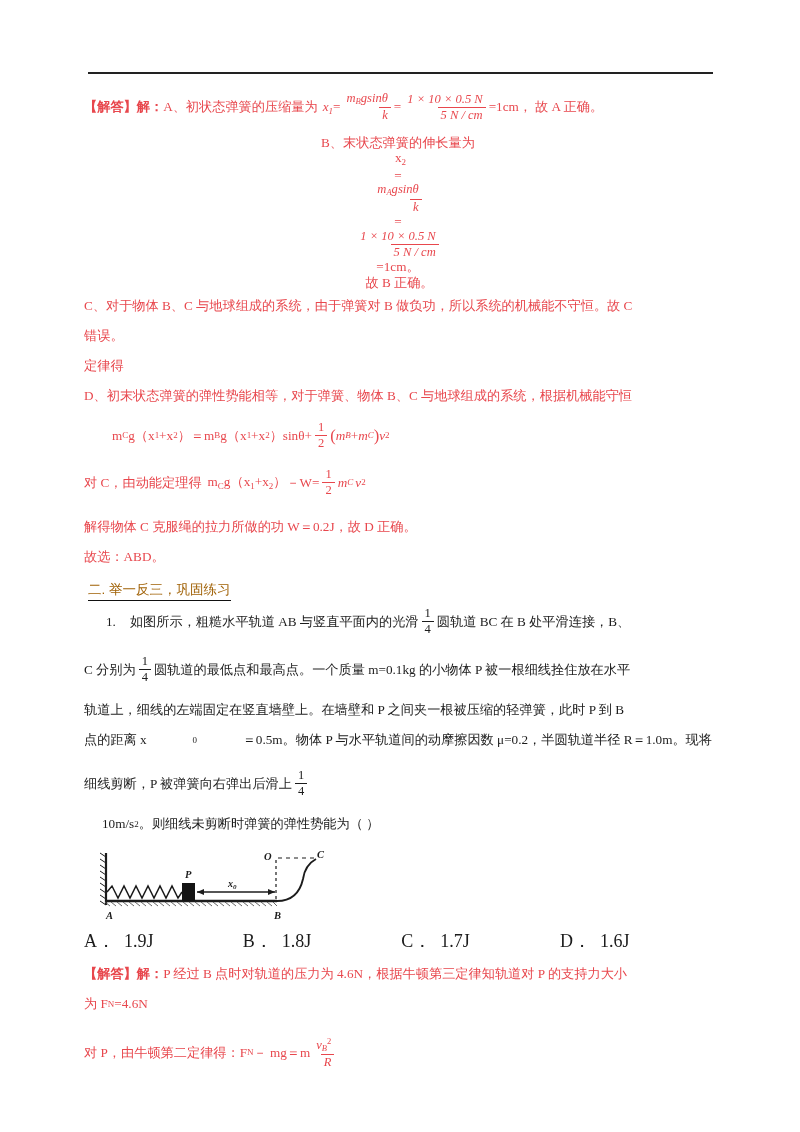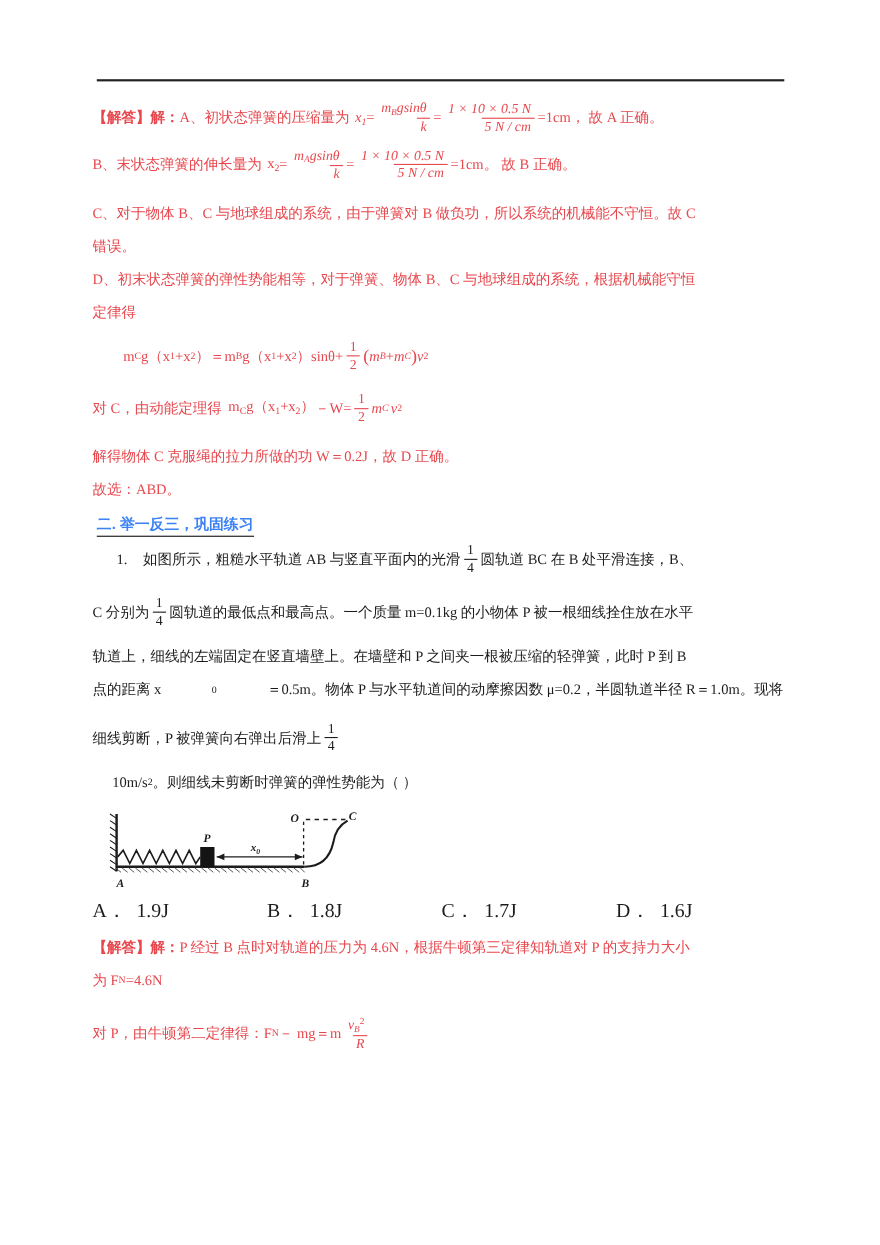--- a/index.html
+++ b/index.html
@@ -55,23 +55,23 @@
     margin:0 3px;
     line-height:1.05;
   }
   .frac .num{ padding:0 3px 1px 3px; font-size:0.95em;}
   .frac .den{ padding:1px 3px 0 3px; font-size:0.95em;
               border-top:1.2px solid currentColor; }
 
   
   .heading{
     font-family:"Liberation Sans","DejaVu Sans",sans-serif;
-    font-weight:bold;
+    font-weight:normal;
     font-size:13.5px;
-    color:#3b82f6;
+    color:#a16207;
     display:inline-block;
     border-bottom:1.3px solid #111;
     padding-bottom:1px;
     margin-left:4px;
   }
 
   
   .options{
     display:flex;
     font-size:18px;
@@ -115,42 +115,42 @@
       </span>
       <span>=</span>
       <span class="frac">
         <span class="num mi">1 × 10 × 0.5 N</span>
         <span class="den mi">5 N / cm</span>
       </span>
       <span>=1cm，</span>
       <span style="margin-left:3px;">故 A 正确。</span>
     </div>
 
-    <div class="line red" style="margin-bottom:14px;">
+    <div class="line red" style="flex-direction:column;">
       <span>B、末状态弹簧的伸长量为</span>
       <span style="margin-left:5px;"><span>x</span><span class="subn">2</span></span>
       <span>=</span>
       <span class="frac">
         <span class="num"><span class="mi">m</span><span class="sub">A</span><span class="mi">gsinθ</span></span>
         <span class="den mi">k</span>
       </span>
       <span>=</span>
       <span class="frac">
         <span class="num mi">1 × 10 × 0.5 N</span>
         <span class="den mi">5 N / cm</span>
       </span>
       <span>=1cm。</span>
       <span style="margin-left:3px;">故 B 正确。</span>
     </div>
 
     <p class="para red">C、对于物体 B、C 与地球组成的系统，由于弹簧对 B 做负功，所以系统的机械能不守恒。故 C</p>
     <p class="para red">错误。</p>
 
+    <p class="para red">定律得</p>
     <p class="para red">D、初末状态弹簧的弹性势能相等，对于弹簧、物体 B、C 与地球组成的系统，根据机械能守恒</p>
-    <p class="para red">定律得</p>
 
     <div class="spacer10"></div>
 
     <div class="line red indent" style="padding-left:28px;">
       <span>m</span>
         <span class="subn">C</span>
         <span>g（x</span>
         <span class="subn">1</span>
         <span>+x</span>
         <span class="subn">2</span>

